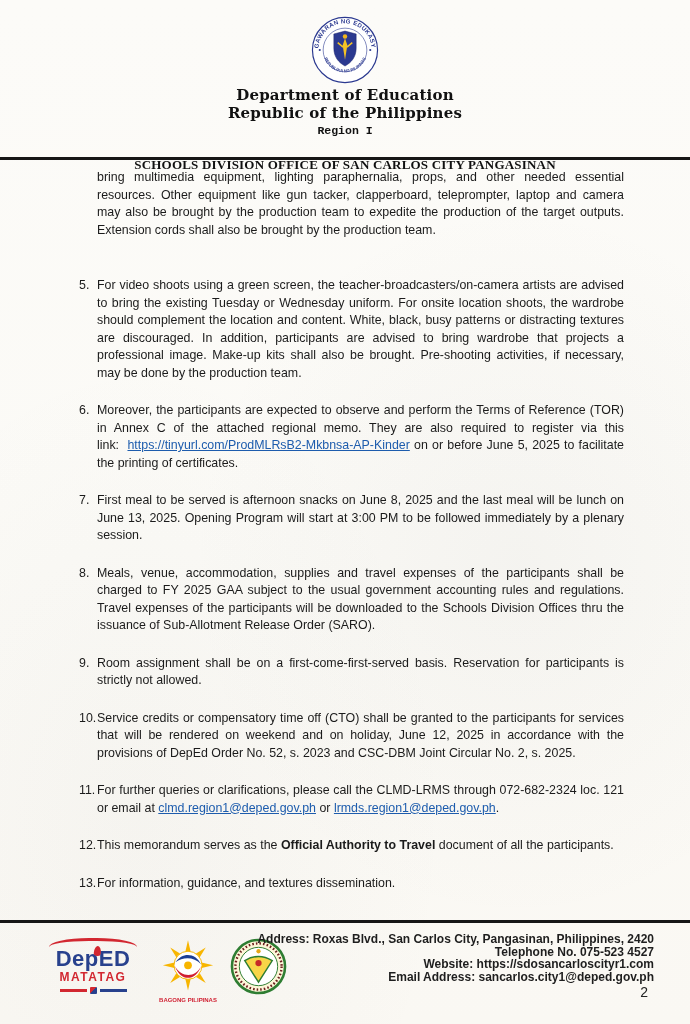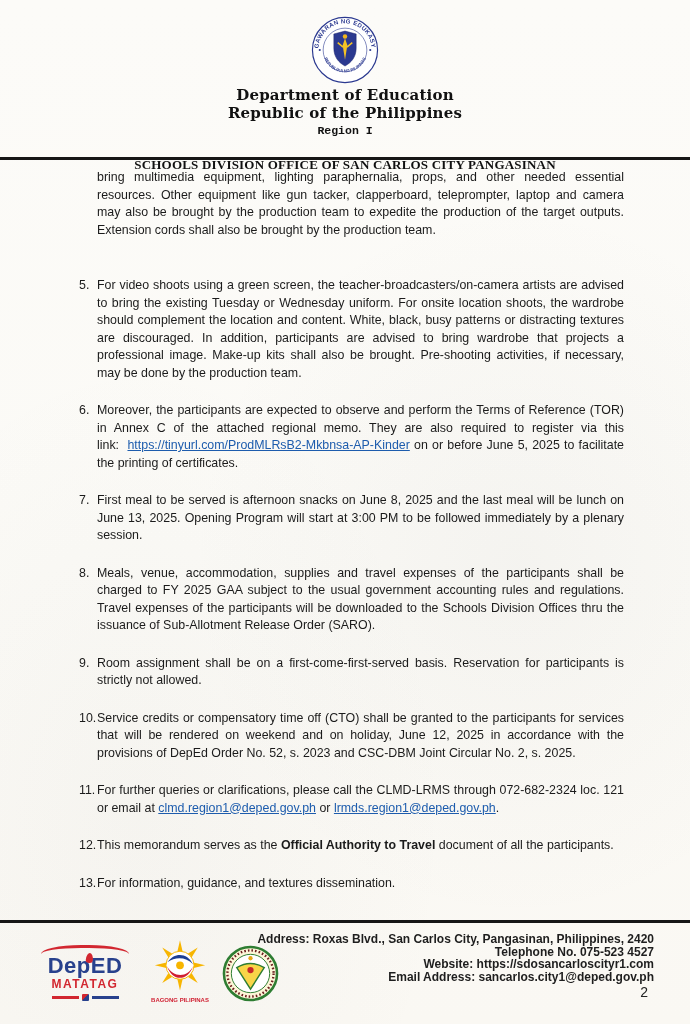--- a/index.html
+++ b/index.html
@@ -20,21 +20,21 @@
   .rule-top { position:absolute; top:157px; left:0; width:100%; height:3px; background:#161616; }
   .rule-bottom { position:absolute; top:920px; left:0; width:100%; height:3px; background:#161616; }
   .memo-body { position:absolute; top:169px; left:79px; right:66px; font-size:12.4px; line-height:17.5px; text-align:justify; color:#1b1b1b; }
   .cont-para { margin-left:18px; margin-bottom:38px; }
   .memo-item { display:flex; margin-bottom:20px; }
   .memo-item .num { flex:0 0 18px; }
   .memo-item .itext { flex:1; }
   a.doclink { color:#1d5cad; text-decoration:underline; }
   .b { font-weight:bold; }
   .footer { position:absolute; left:0; right:0; top:928px; height:96px; }
-  .logos { position:absolute; left:32px; top:10px; display:flex; align-items:center; gap:13px; }
+  .logos { position:absolute; left:40px; top:10px; display:flex; align-items:flex-start; gap:13px; }
   .contact { position:absolute; right:36px; top:5px; text-align:right; font-size:12px; font-weight:bold; line-height:12.6px; color:#1e1e1e; }
   .pagenum { position:absolute; right:42px; top:56px; font-size:14px; color:#222; }
   
   .matatag { width:106px; text-align:center; }
   .matatag-arc { width:88px; height:9px; margin:0 auto 0; border:solid #d22730; border-width:3px 0 0 0; border-radius:100% 100% 0 0 / 220% 220% 0 0; }
   .dep-word { position:relative; display:inline-block; color:#28418d; font-weight:bold; font-size:22px; line-height:23px; letter-spacing:0.5px; }
   .dep-flame { position:absolute; top:-1px; left:52%; width:7px; height:10px; background:#d22730; border-radius:55% 55% 50% 50% / 75% 75% 28% 28%; transform:rotate(6deg); }
   .matatag-tag { color:#d22730; font-weight:bold; font-size:12px; letter-spacing:1.5px; line-height:15px; }
   .matatag-micro { display:flex; justify-content:center; align-items:center; gap:3px; margin-top:2px; }
   .mbar { height:3.5px; width:27px; }

